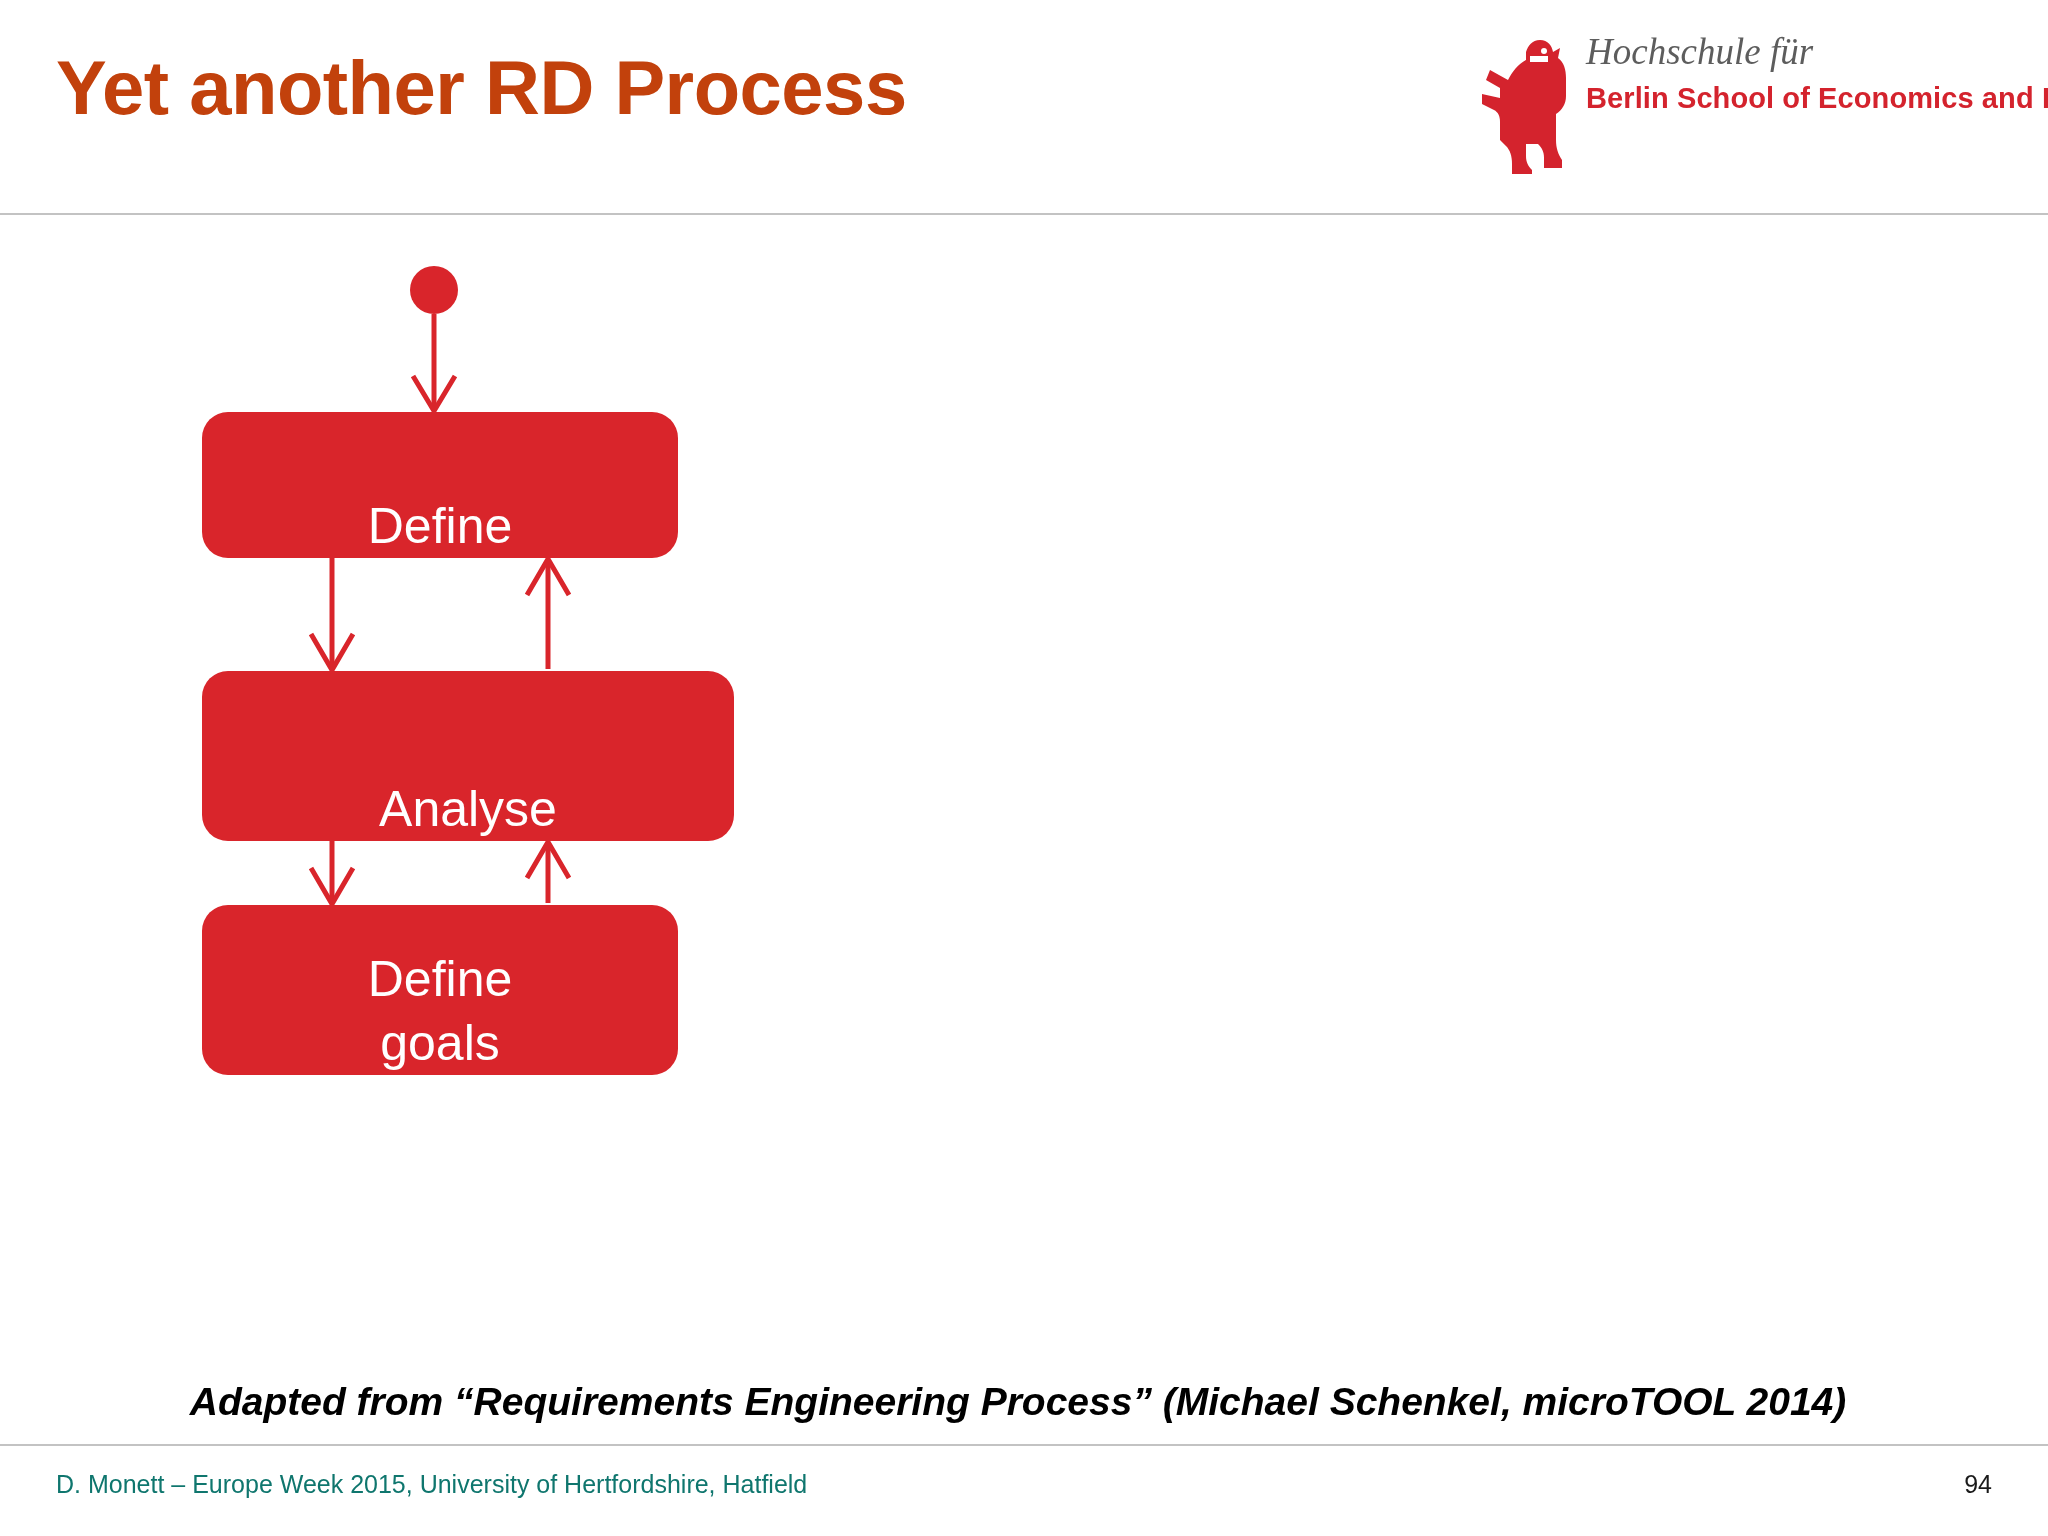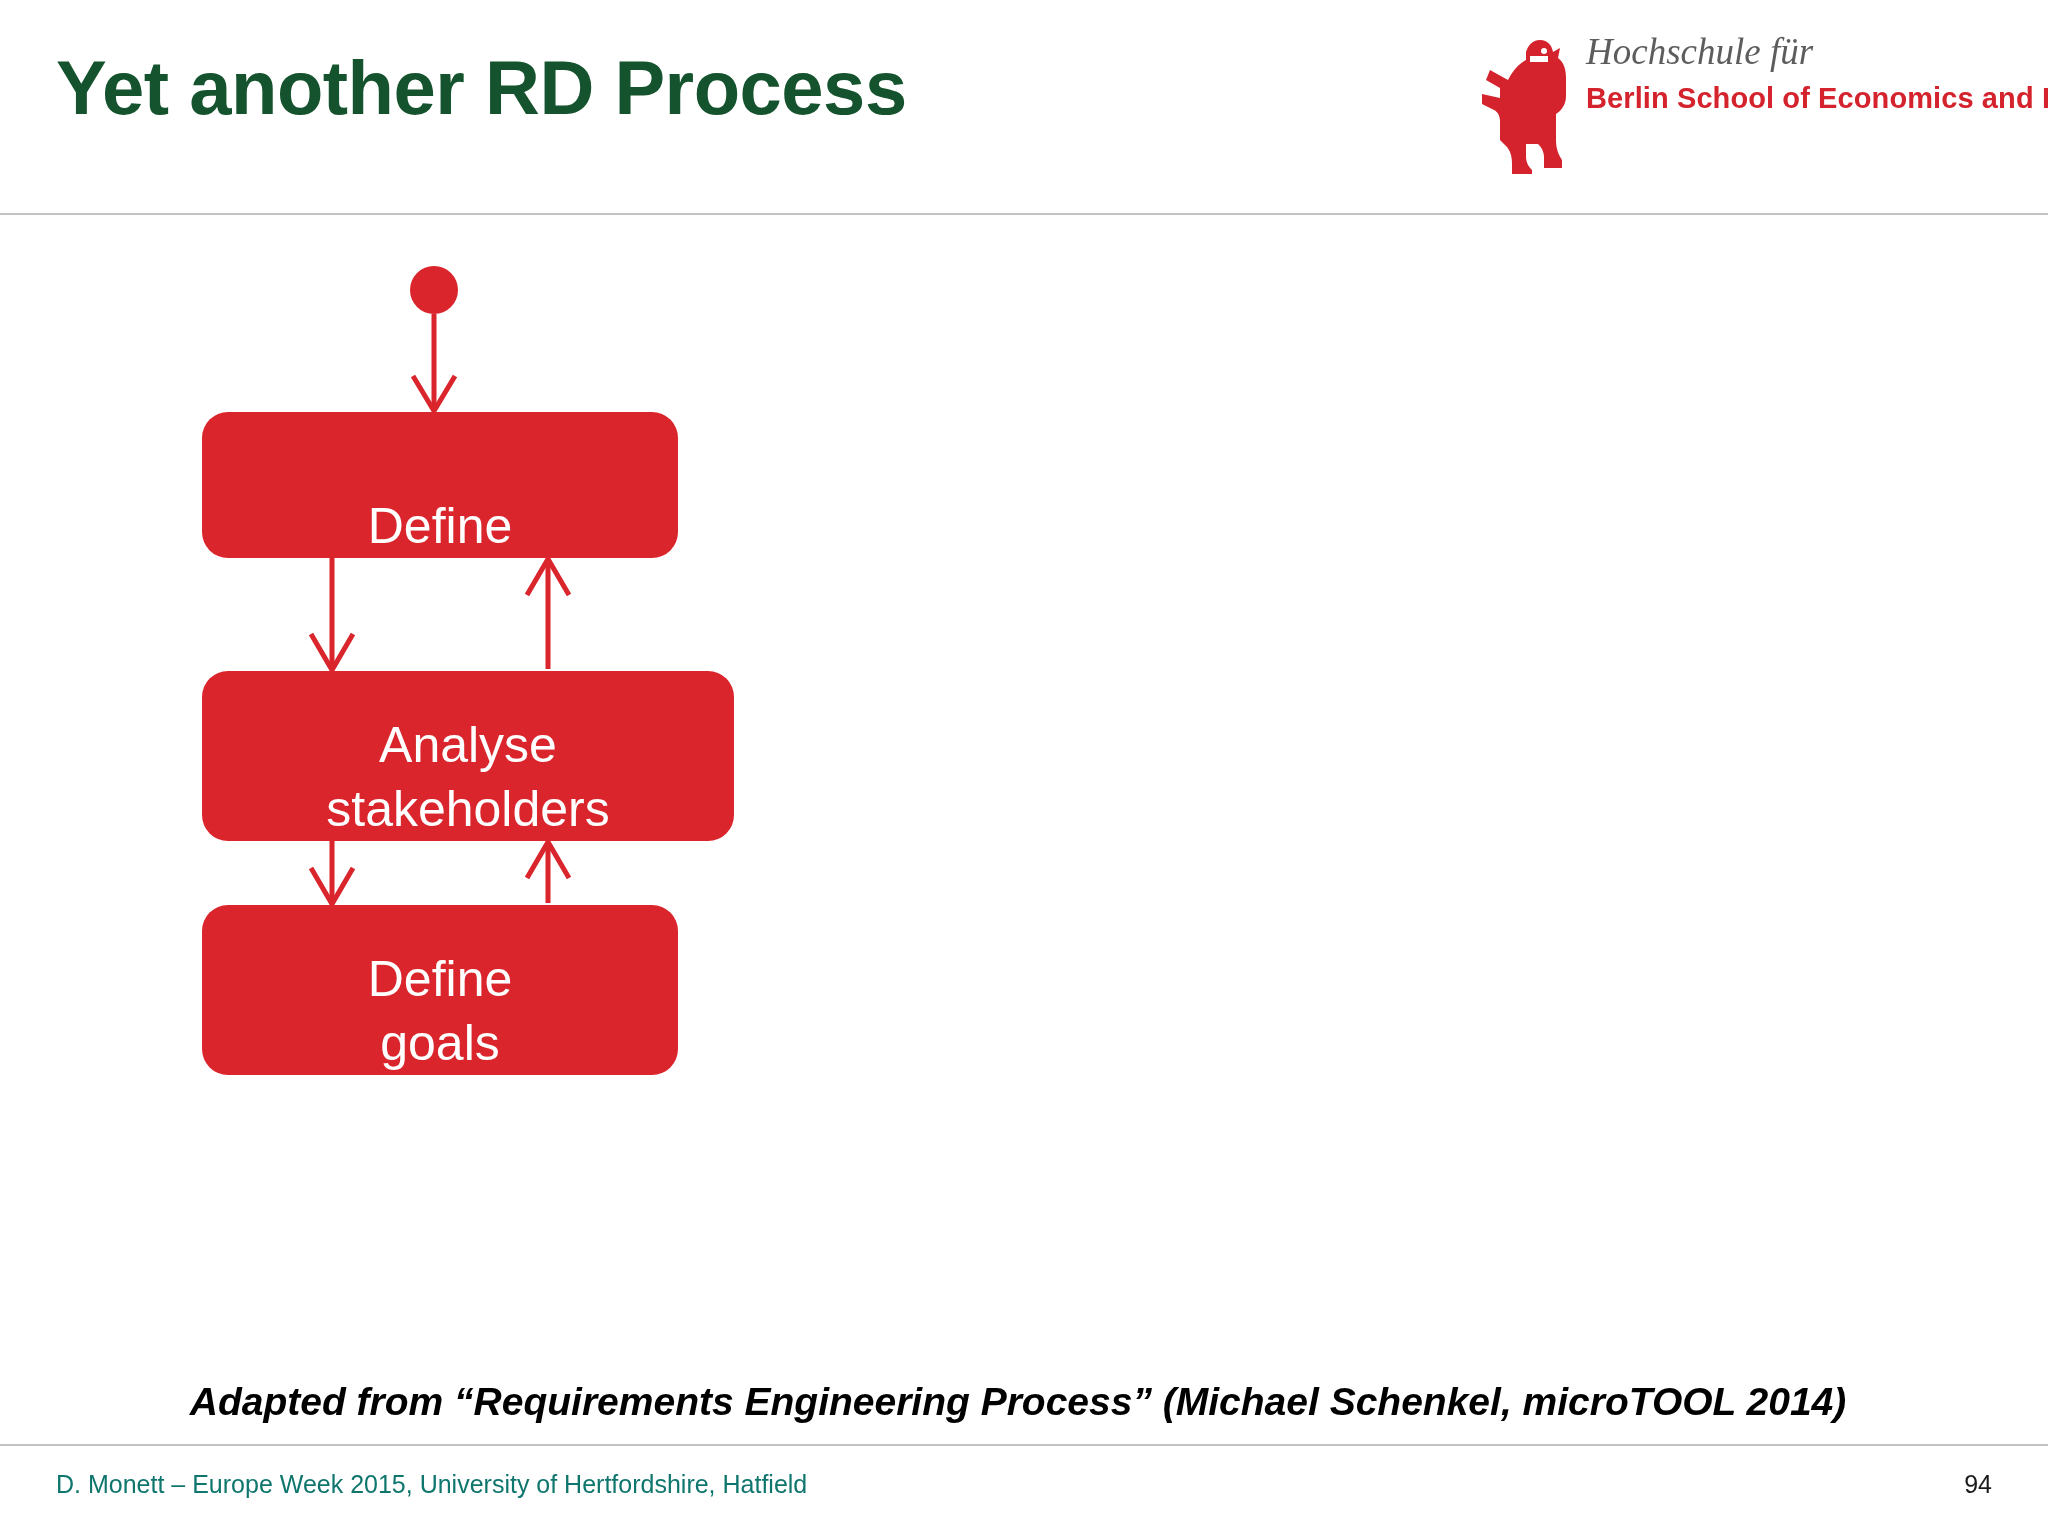--- a/index.html
+++ b/index.html
@@ -22,21 +22,21 @@
     background: #ffffff;
   }
 
   
   .slide-title {
     position: absolute;
     left: 56px;
     top: 44px;
     font-size: 76px;
     font-weight: bold;
-    color: #14532d;
+    color: #c2410c;
     letter-spacing: -0.5px;
     white-space: nowrap;
   }
 
   .header-rule {
     position: absolute;
     left: 0;
     top: 213px;
     width: 2048px;
     height: 2px;
@@ -204,21 +204,20 @@
       </g>
     </svg>
   </div>
 
   <div class="node-box" id="node-define-context">
     <span class="node-line-1">Define</span>
   </div>
 
   <div class="node-box" id="node-analyse-stakeholders">
     <span class="node-line-1">Analyse</span>
-    <span class="node-line-2">stakeholders</span>
   </div>
 
   <div class="node-box" id="node-define-goals">
     <span class="node-line-1">Define</span>
     <span class="node-line-2">goals</span>
   </div>
 
   <div class="caption">Adapted from “Requirements Engineering Process” (Michael Schenkel, microTOOL 2014)</div>
 
   <div class="footer-rule"></div>

